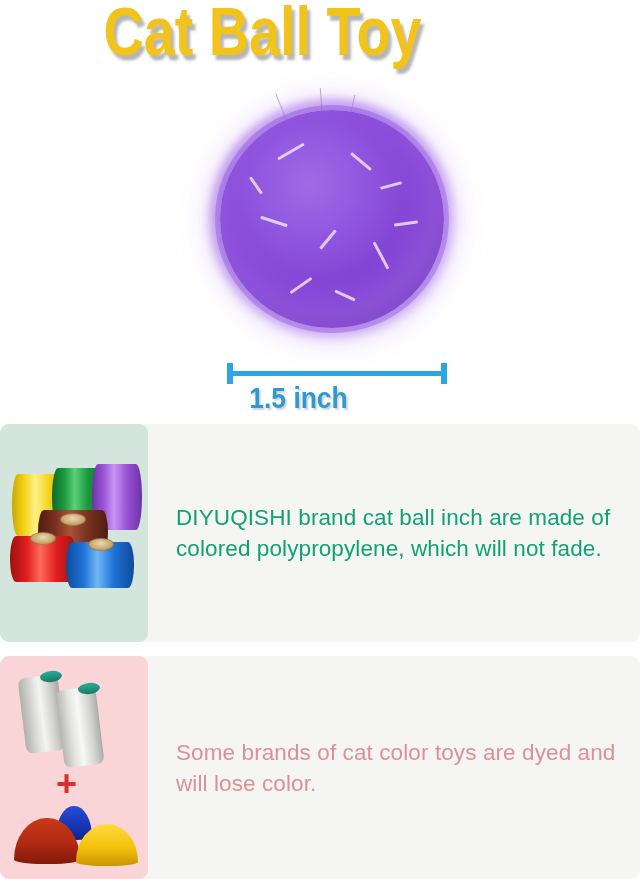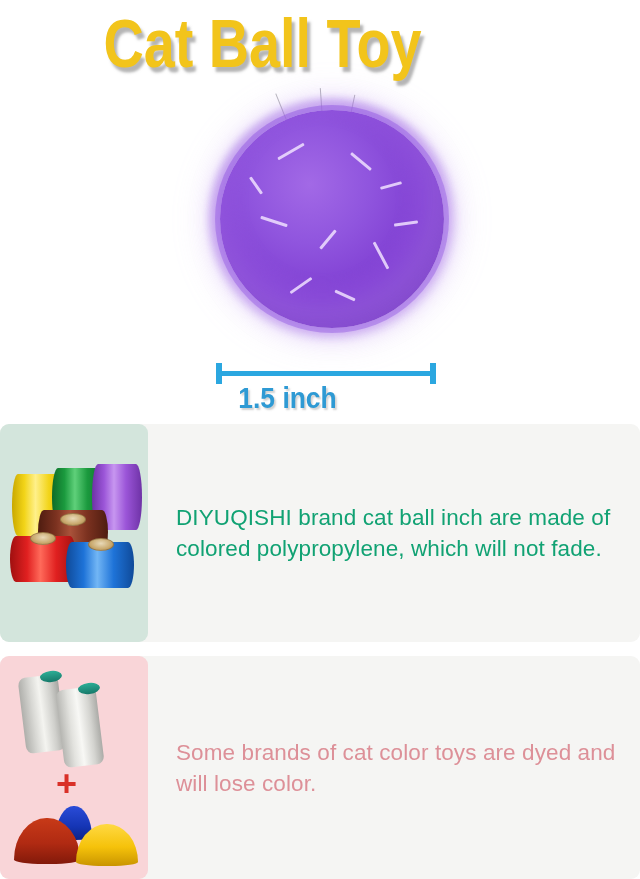--- a/index.html
+++ b/index.html
@@ -9,21 +9,21 @@
     height: 879px;
     background: #ffffff;
     font-family: "Liberation Sans", sans-serif;
     overflow: hidden;
     position: relative;
   }
 
   
   .title-area {
     position: absolute;
-    top: 12px; left: 0;
+    top: 0; left: 0;
     width: 525px;
     height: 72px;
     padding-left: 40px;
   }
   .title-text {
     position: absolute;
     left: 0; right: 0;
     top: -4px;
     text-align: center;
     font-family: "Liberation Sans Narrow", "Liberation Sans", sans-serif;
@@ -87,21 +87,21 @@
   .pom-hair {
     position: absolute;
     background: rgba(120,120,130,0.55);
     width: 1px;
     transform-origin: bottom center;
   }
 
   
   .dimension {
     position: absolute;
-    top: 360px; left: 4px;
+    top: 360px; left: 15px;
     width: 567px;
     height: 64px;
   }
   .dim-line {
     position: absolute;
     left: 215px;
     top: 11px;
     width: 214px;
     height: 5px;
     background: #2BA7E0;

